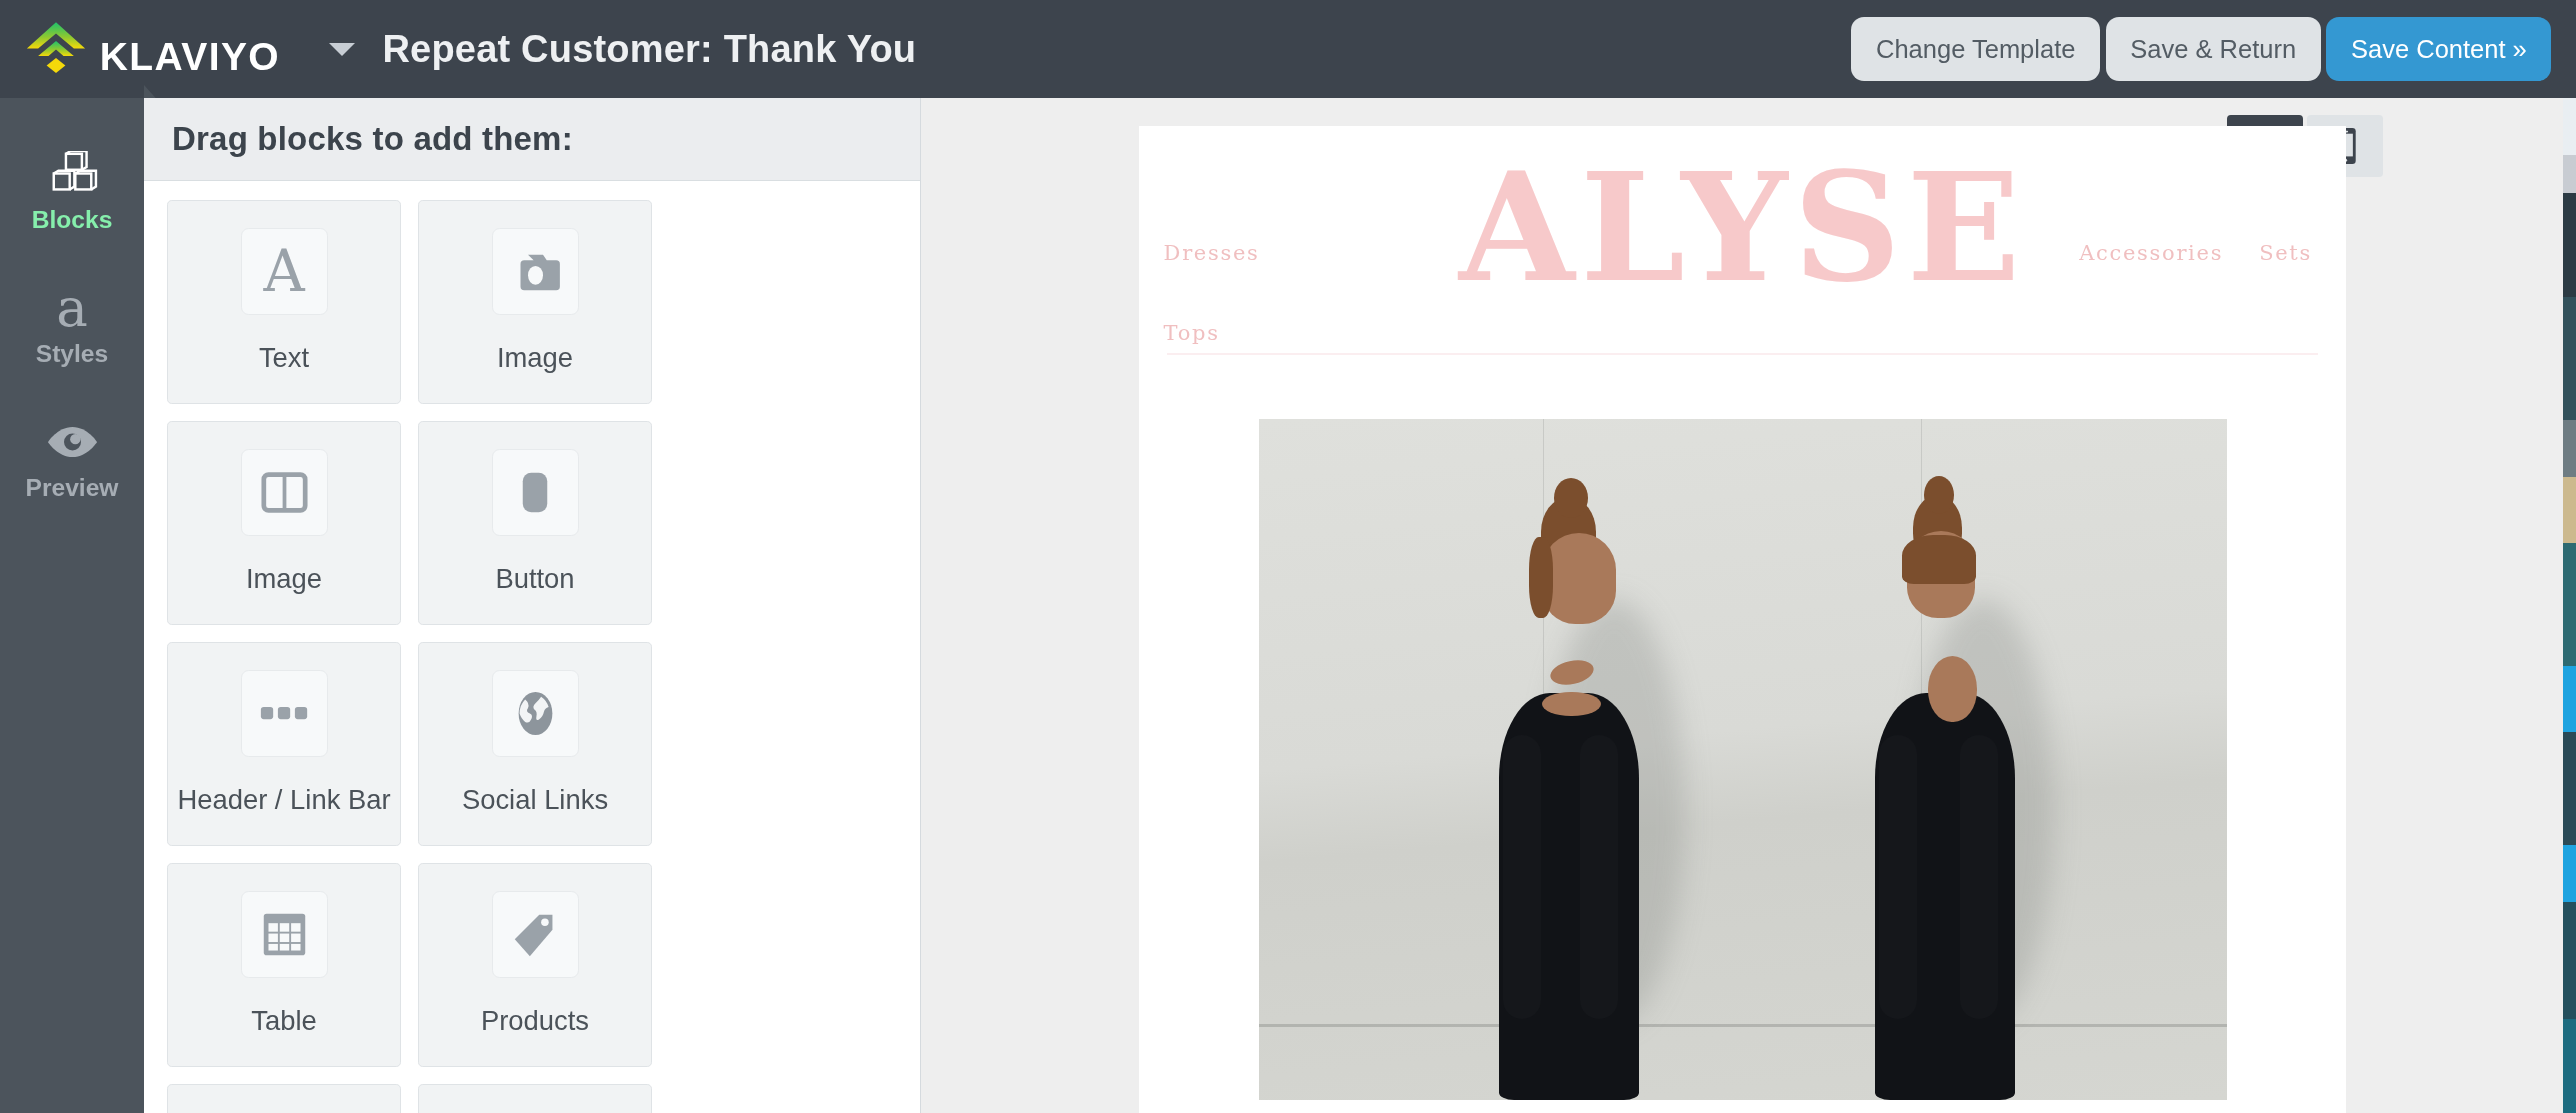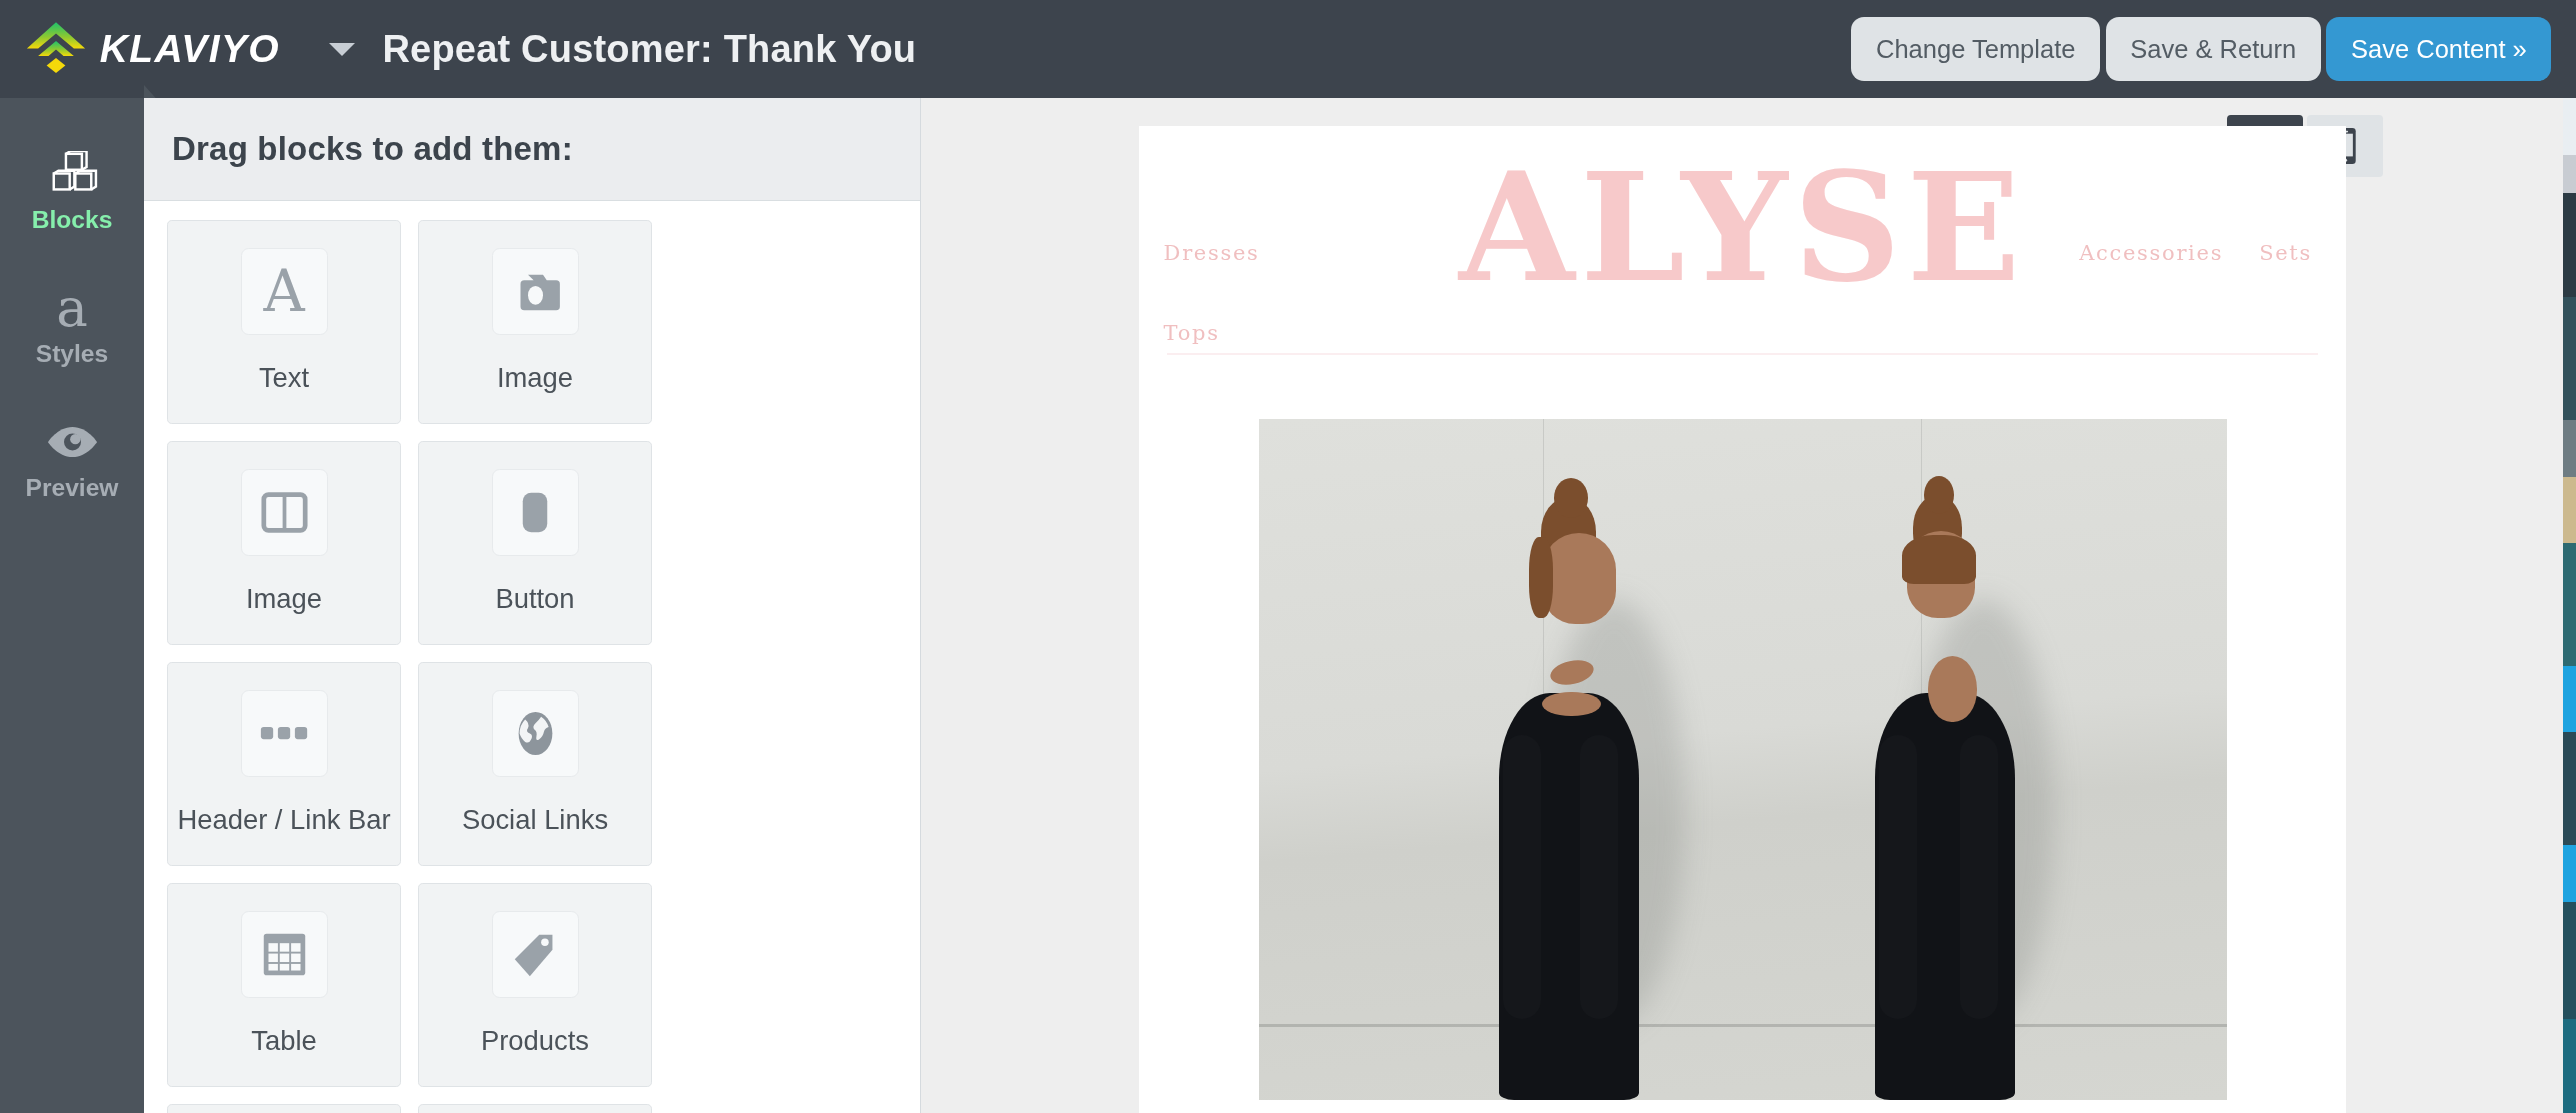--- a/index.html
+++ b/index.html
@@ -10,21 +10,21 @@
     background: #ffffff;
   }
 
   
   .topbar {
     position: absolute; left: 0; top: 0;
     width: 2576px; height: 98px;
     background: #3d444d;
     display: flex; align-items: center;
   }
-  .brand { display: flex; align-items: center; margin-left: 24.6px; font-style: italic; }
+  .brand { display: flex; align-items: flex-end; margin-left: 24.6px; }
   .klaviyo-mark { width: 62px; height: 59px; display: block; }
   .klaviyo-word {
     color: #ffffff; font-size: 39px; font-weight: bold;
     letter-spacing: 1.4px; margin-left: 13.2px;
   }
   .title-group { display: flex; align-items: center; margin-left: 49px; justify-content: space-between; }
   .caret-down {
     width: 0; height: 0;
     border-left: 13.2px solid transparent;
     border-right: 13.2px solid transparent;
@@ -77,21 +77,21 @@
   }
 
   
   .panel {
     position: absolute; left: 144px; top: 98px;
     width: 777px; height: 1016px;
     background: #ffffff;
     border-right: 1.9px solid #d5dade;
   }
   .panel-header {
-    height: 103px; background: #ebedef;
+    height: 83px; background: #ebedef;
     border-bottom: 1.9px solid #d9dee1;
     display: flex; align-items: center;
     padding-left: 28px;
   }
   .panel-header h2 {
     font-size: 33px; font-weight: bold; color: #3c444c;
     letter-spacing: 0.2px;
   }
   .blocks-grid {
     padding: 19px 23px 0 23px;

